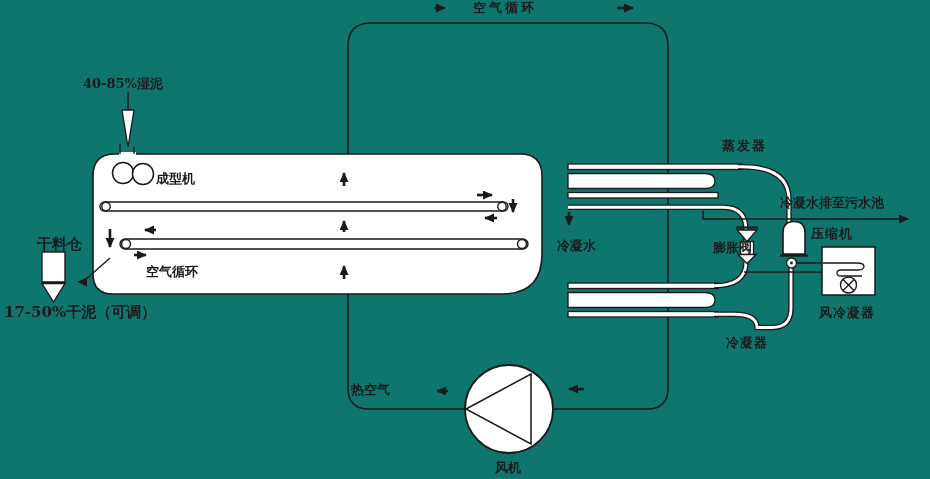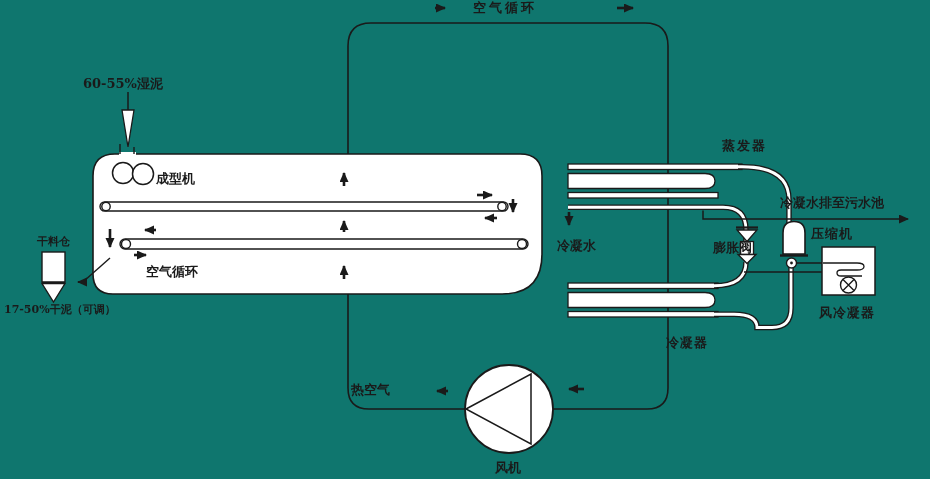--- a/index.html
+++ b/index.html
@@ -5,21 +5,21 @@
   html,body{margin:0;padding:0;background:#e8e8e8;}
   #stage{
     position:relative;width:930px;height:479px;background:#0f766e;
     overflow:hidden;font-family:"DejaVu Serif", serif;
   }
   #stage svg{position:absolute;left:0;top:0;}
   .lbl{
     position:absolute;white-space:nowrap;color:#1a1a1a;
     font-size:13px;font-weight:600;line-height:1.1;
   }
-  .lbl.sm{font-size:11px;}
+  .lbl.sm{font-size:15px;}
 </style>
 </head>
 <body>
 
 <div id="stage">
 
   <svg width="930" height="479" viewBox="0 0 930 479">
     <defs>
       <marker id="ah" markerUnits="userSpaceOnUse" markerWidth="11" markerHeight="10" refX="9" refY="4.5" orient="auto">
         <path d="M0,0 L10,4.5 L0,9 Z" fill="#1a1a1a"></path>
@@ -147,21 +147,21 @@
       <path d="M344,232 V221" marker-end="url(#ah)"></path>
       <path d="M344,279 V266" marker-end="url(#ah)"></path>
       <path d="M569,212 V225" marker-end="url(#ah)"></path>
       <path d="M448,391 H437" marker-end="url(#ah)"></path>
       <path d="M584,389 H569" marker-end="url(#ah)"></path>
     </g>
   </svg>
 
   <div class="lbl" style="left:473px;top:1px;letter-spacing:3px">空气循环</div>
 
-  <div class="lbl" style="left:83px;top:77px">60-55%湿泥</div>
+  <div class="lbl" style="left:83px;top:77px">40-85%湿泥</div>
 
   <div class="lbl" style="left:156px;top:172px">成型机</div>
 
   <div class="lbl" style="left:146px;top:265px">空气循环</div>
 
   <div class="lbl sm" style="left:37px;top:236px">干料仓</div>
 
   <div class="lbl sm" style="left:4px;top:304px">17-50%干泥（可调）</div>
 
   <div class="lbl" style="left:722px;top:139px;letter-spacing:2px">蒸发器</div>
@@ -169,19 +169,19 @@
   <div class="lbl" style="left:557px;top:239px">冷凝水</div>
 
   <div class="lbl" style="left:780px;top:196px">冷凝水排至污水池</div>
 
   <div class="lbl" style="left:713px;top:241px">膨胀阀</div>
 
   <div class="lbl" style="left:811px;top:227px;letter-spacing:1px">压缩机</div>
 
   <div class="lbl" style="left:819px;top:306px;letter-spacing:1px">风冷凝器</div>
 
-  <div class="lbl" style="left:666px;top:336px;letter-spacing:1px">冷凝器</div>
+  <div class="lbl" style="left:726px;top:336px;letter-spacing:1px">冷凝器</div>
 
   <div class="lbl" style="left:351px;top:383px">热空气</div>
 
   <div class="lbl" style="left:495px;top:461px">风机</div>
 
 </div>
 
 </body></html>

